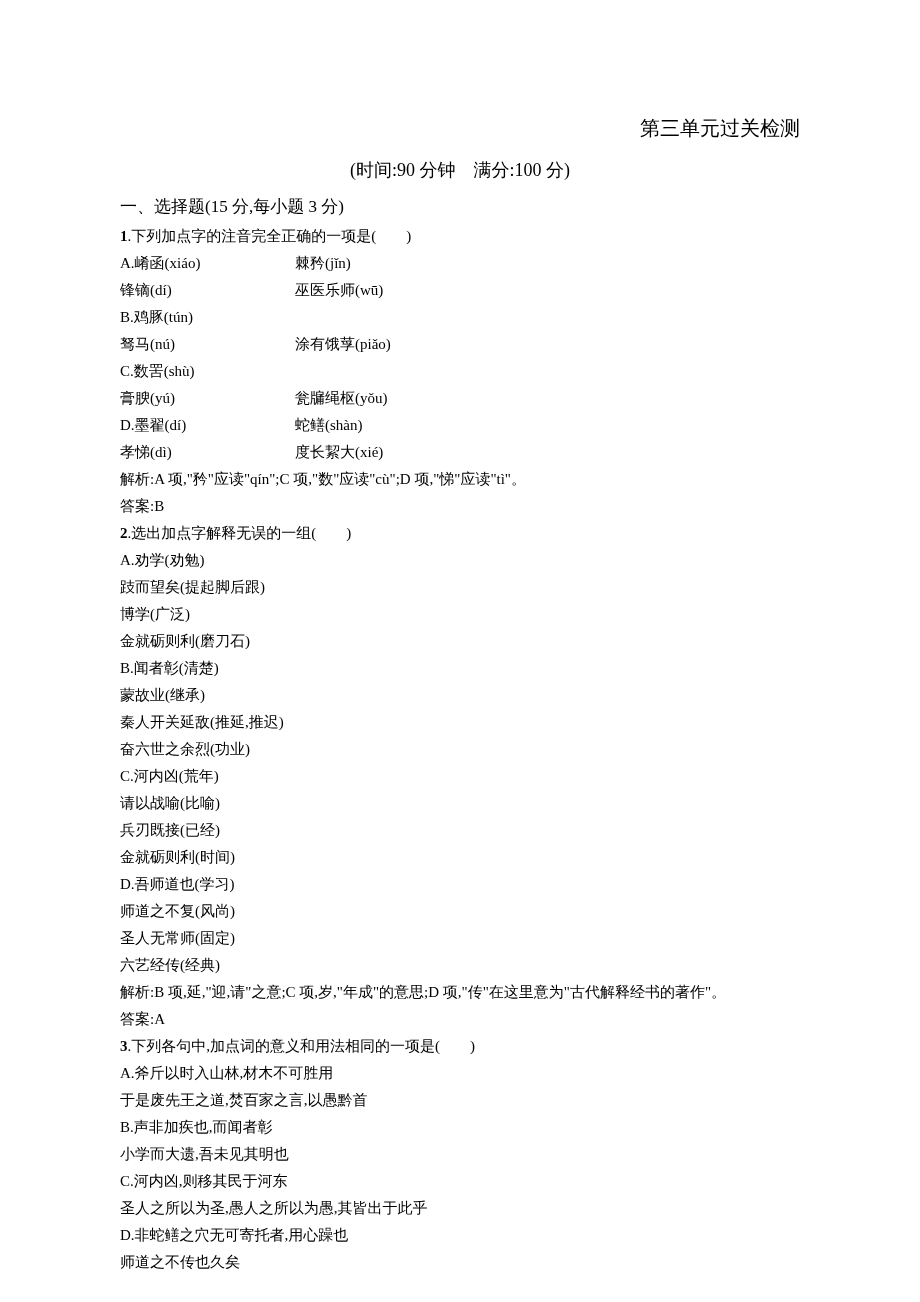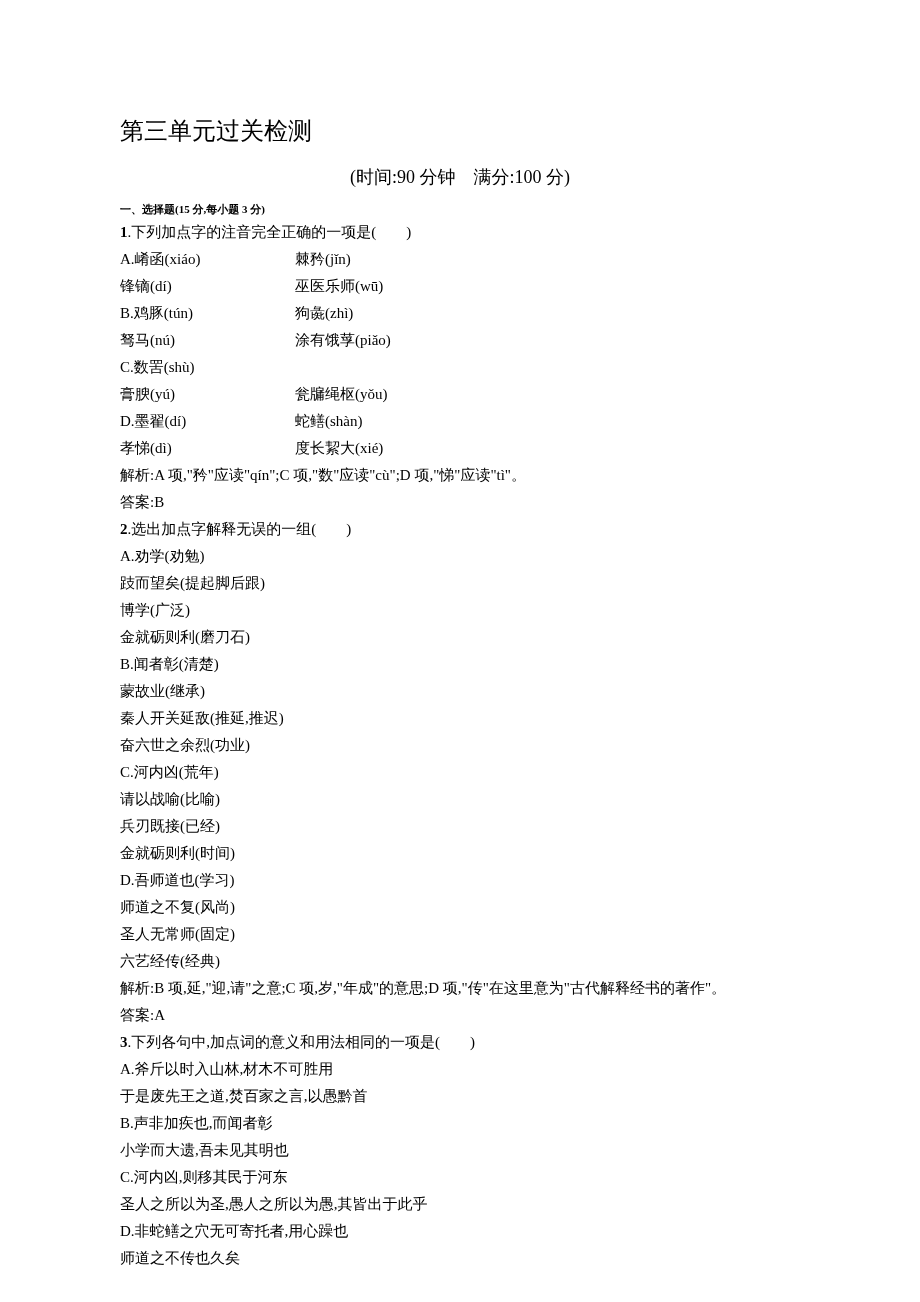--- a/index.html
+++ b/index.html
@@ -10,33 +10,32 @@
     body {
       font-family: "SimSun", "宋体", serif;
       background: #ffffff;
       width: 920px;
       padding: 110px 120px 60px 120px;
       font-size: 15px;
       line-height: 1.8;
       color: #000000;
     }
     .title {
-      text-align: left;
-      font-size: 24px;
+      text-align: right;
+      font-size: 20px;
       font-weight: normal;
       margin-bottom: 8px;
     }
     .subtitle {
       text-align: center;
       font-size: 18px;
       margin-bottom: 6px;
     }
     .section-header {
-      font-size: 11px;
-      font-weight: bold;
+      font-size: 17px;
     }
     .line {
       font-size: 15px;
     }
     .bold {
       font-weight: bold;
     }
     .pinyin-row {
       display: flex;
     }
@@ -61,21 +60,20 @@
 <div class="pinyin-row">
   <div class="pinyin-col1">A.崤函(xiáo)</div>
   <div class="pinyin-col2">棘矜(jǐn)</div>
 </div>
 <div class="pinyin-row">
   <div class="pinyin-col1">锋镝(dí)</div>
   <div class="pinyin-col2">巫医乐师(wū)</div>
 </div>
 <div class="pinyin-row">
   <div class="pinyin-col1">B.鸡豚(tún)</div>
-  <div class="pinyin-col2">狗彘(zhì)</div>
 </div>
 <div class="pinyin-row">
   <div class="pinyin-col1">驽马(nú)</div>
   <div class="pinyin-col2">涂有饿莩(piǎo)</div>
 </div>
 <div class="pinyin-row">
   <div class="pinyin-col1">C.数罟(shù)</div>
 </div>
 <div class="pinyin-row">
   <div class="pinyin-col1">膏腴(yú)</div>

